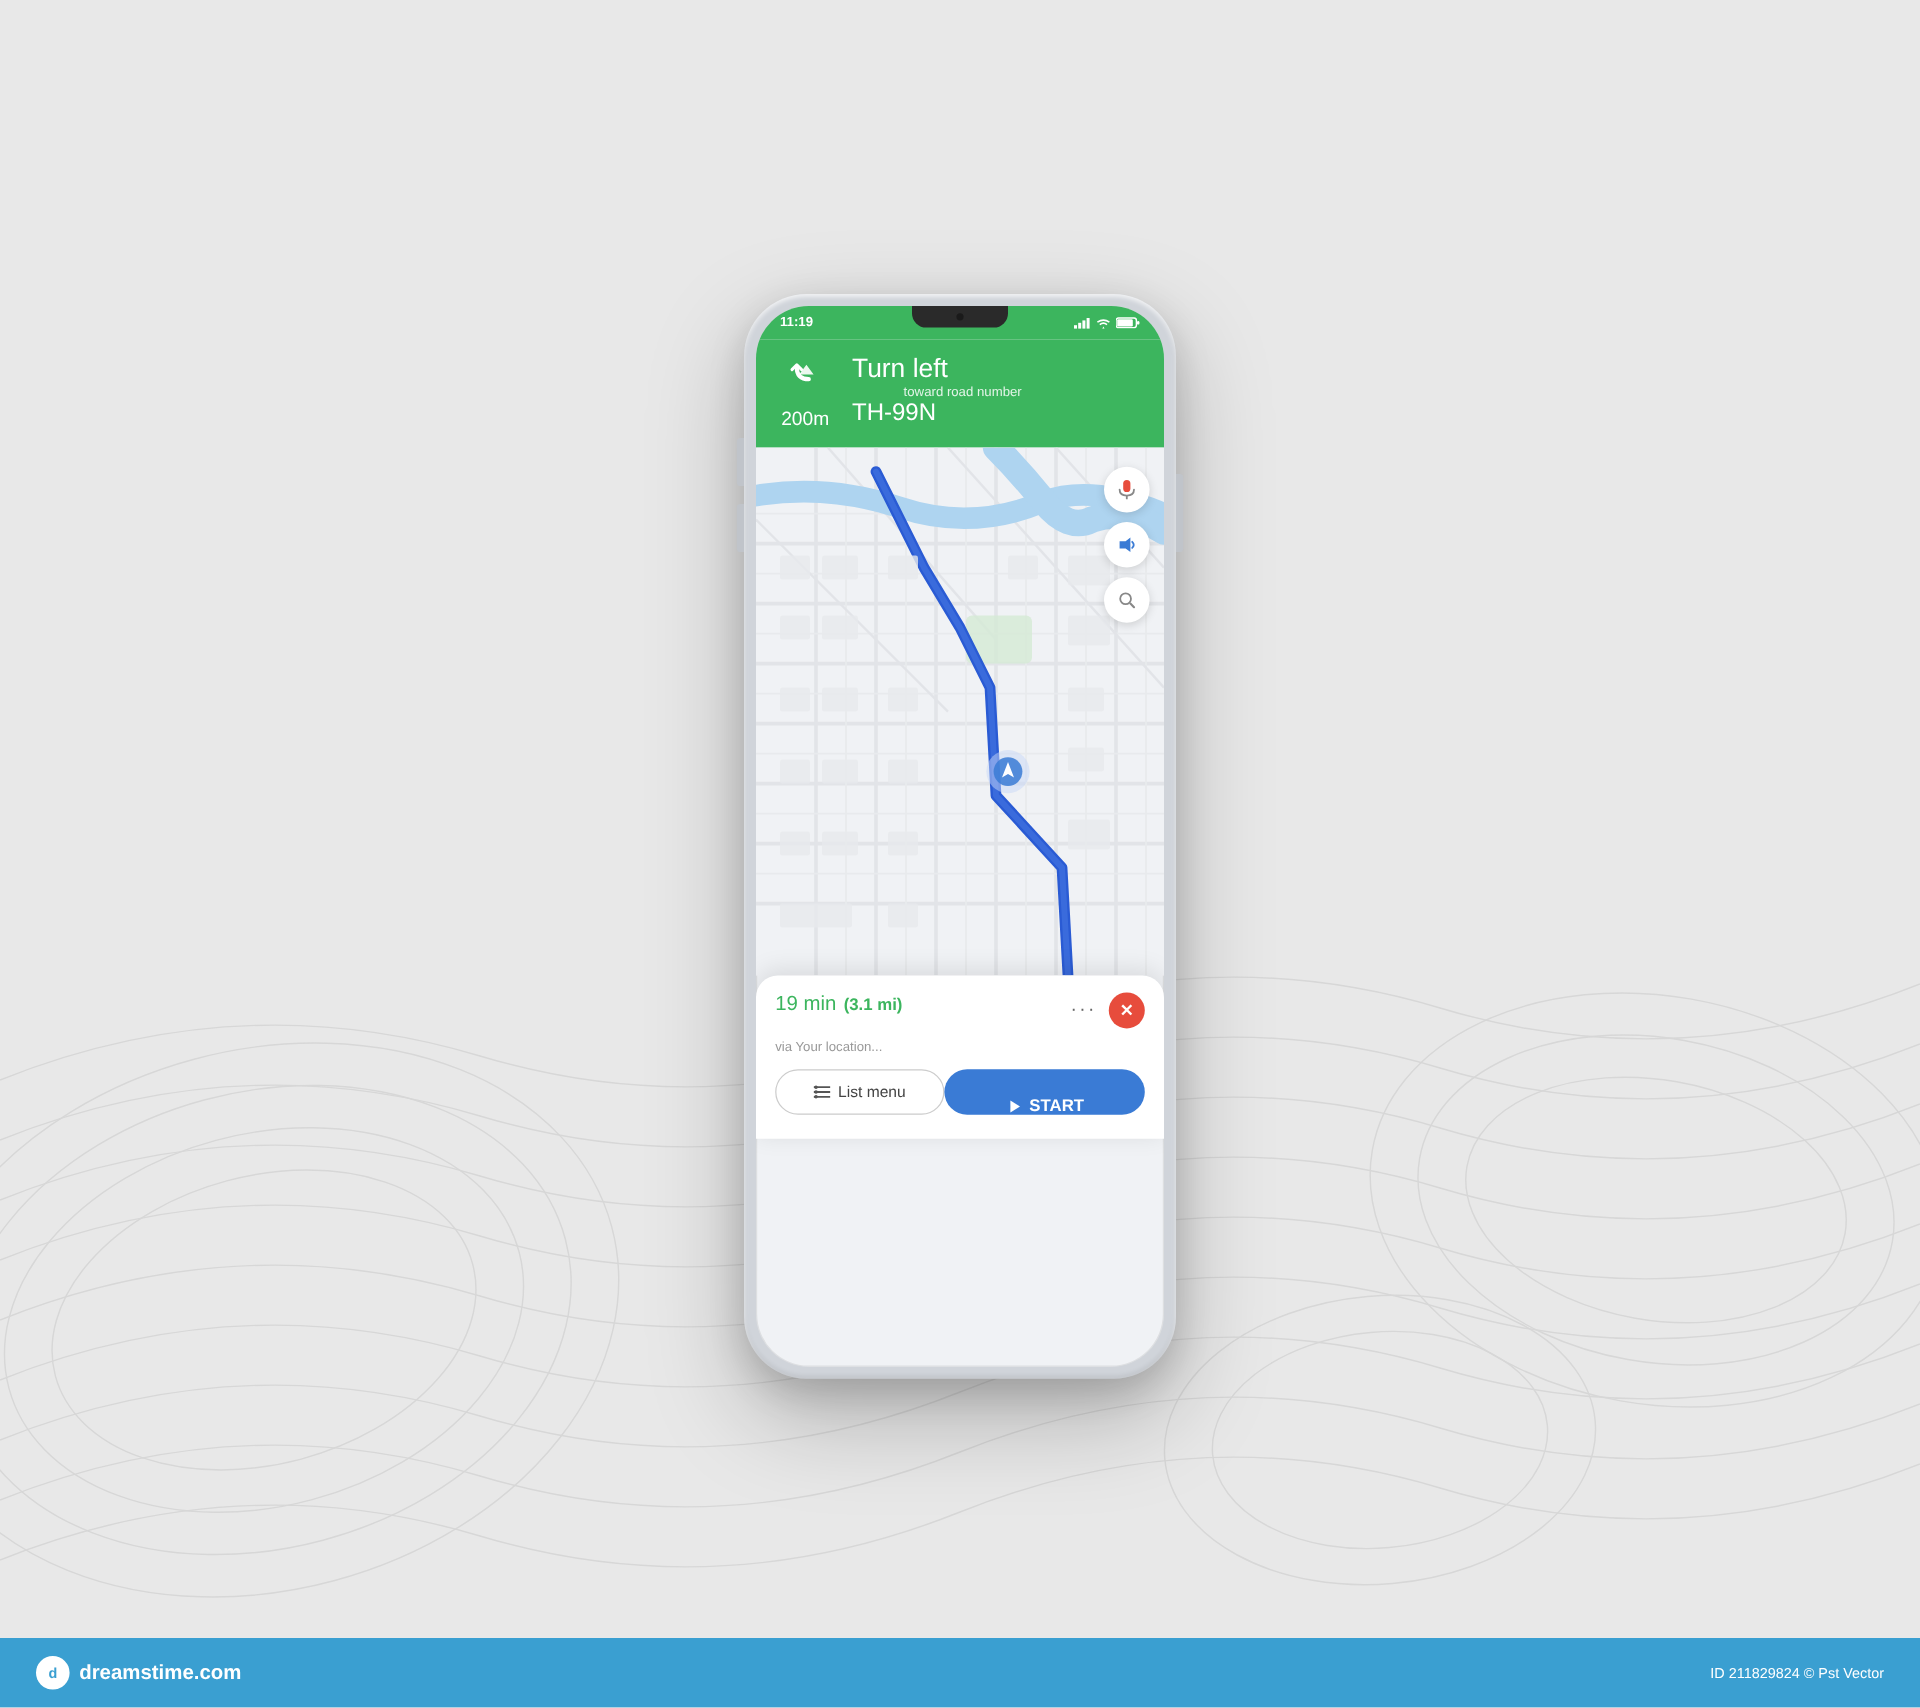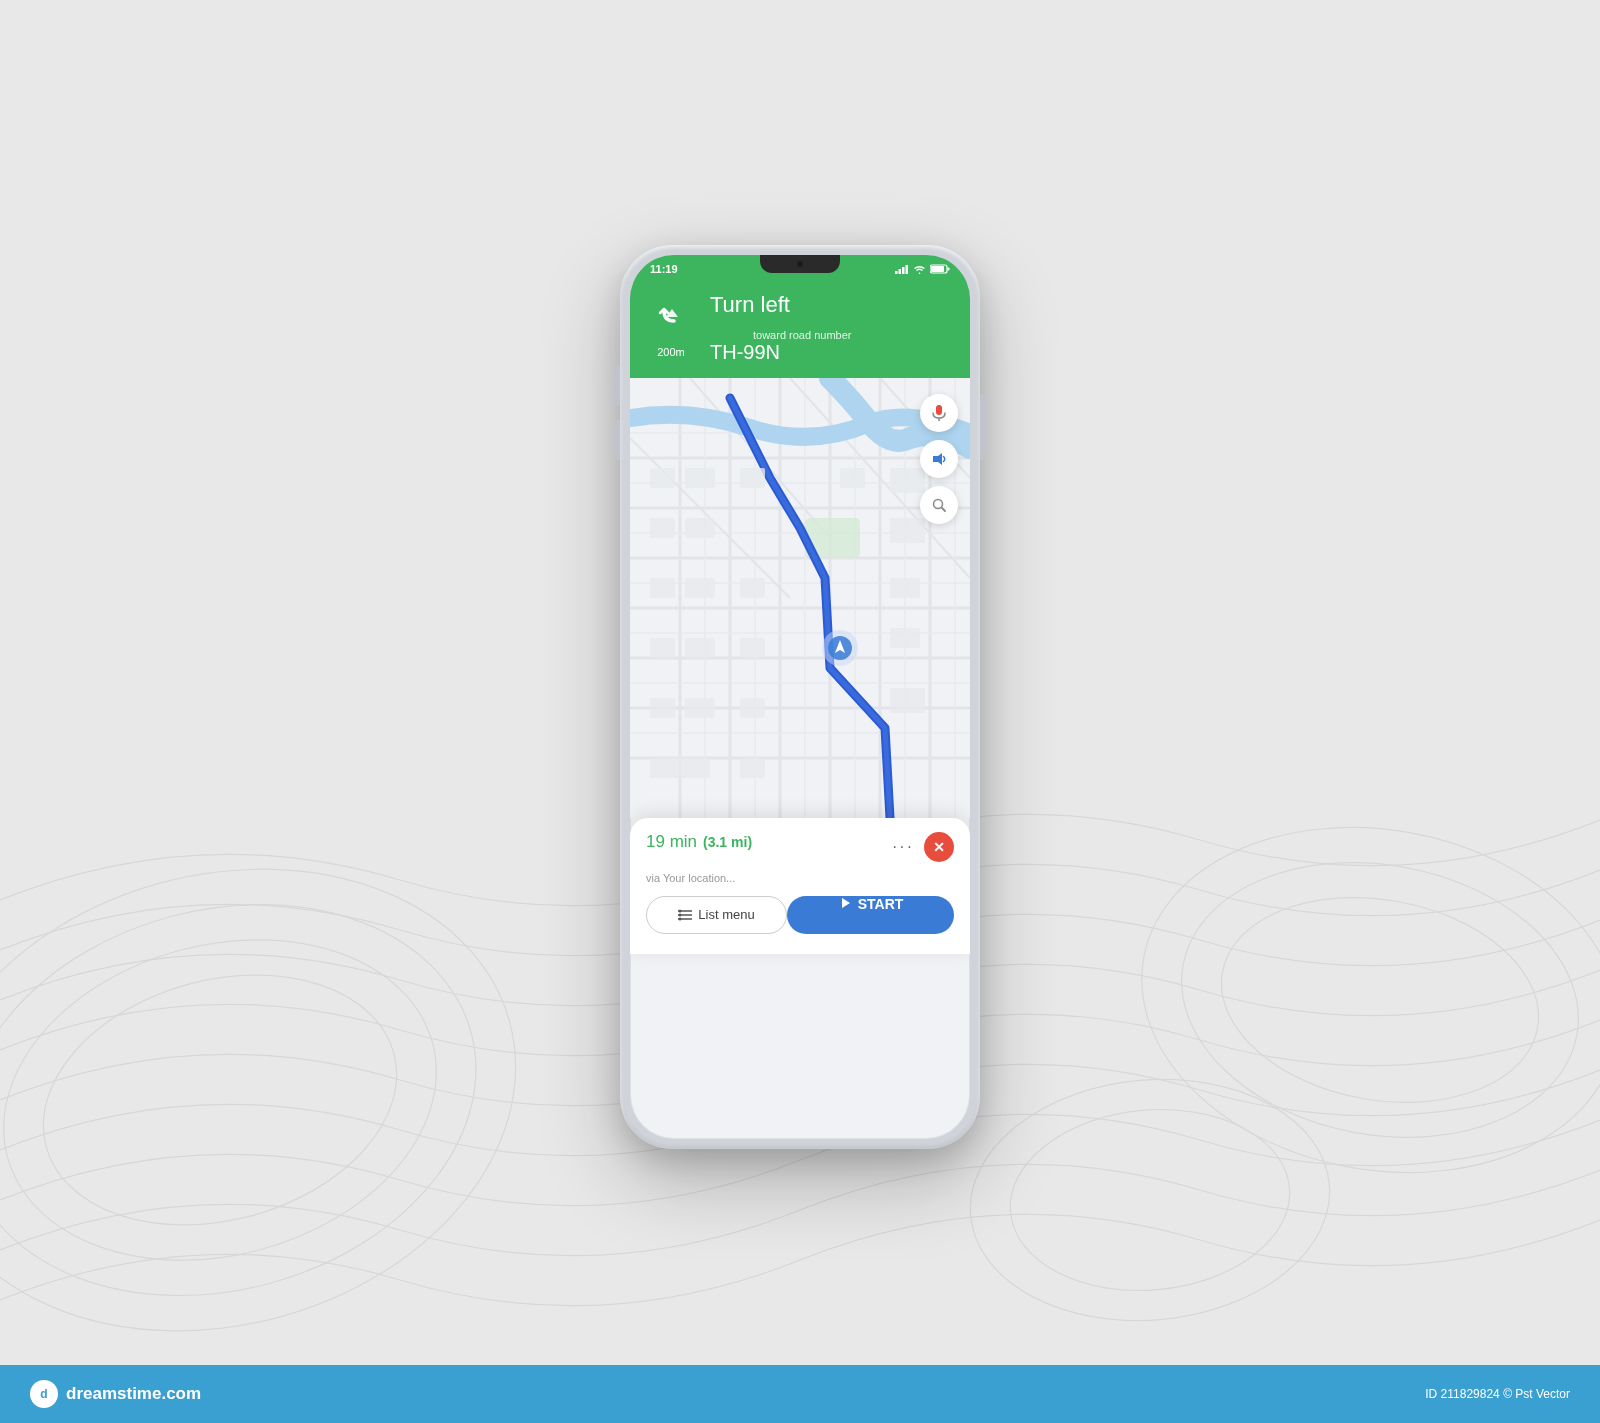--- a/index.html
+++ b/index.html
@@ -201,39 +201,39 @@
     .turn-arrow {
       width: 44px;
       height: 44px;
       display: flex;
       align-items: center;
       justify-content: center;
     }
 
     .turn-distance {
       color: white;
-      font-size: 11px;
+      font-size: 16px;
       font-weight: 500;
     }
 
     .nav-info {
       flex: 1;
     }
 
     .nav-instruction {
       color: white;
       font-size: 22px;
       font-weight: 400;
       line-height: 1.1;
     }
 
     .nav-toward {
       color: rgba(255,255,255,0.85);
       font-size: 11px;
-      margin-top: 12px;
+      margin-top: 2px;
       padding-left: 43px;
     }
 
     .nav-road {
       color: white;
       font-size: 20px;
       font-weight: 400;
     }
 
     
@@ -362,21 +362,21 @@
       font-size: 13px;
       font-weight: 500;
     }
 
     .start-btn {
       flex: 1.2;
       height: 38px;
       background: #3a7bd5;
       border-radius: 20px;
       display: flex;
-      align-items: flex-start;
+      align-items: flex-end;
       justify-content: center;
       gap: 6px;
       cursor: pointer;
       color: white;
       font-size: 14px;
       font-weight: 700;
     }
 
     .start-btn svg {
       fill: white;

